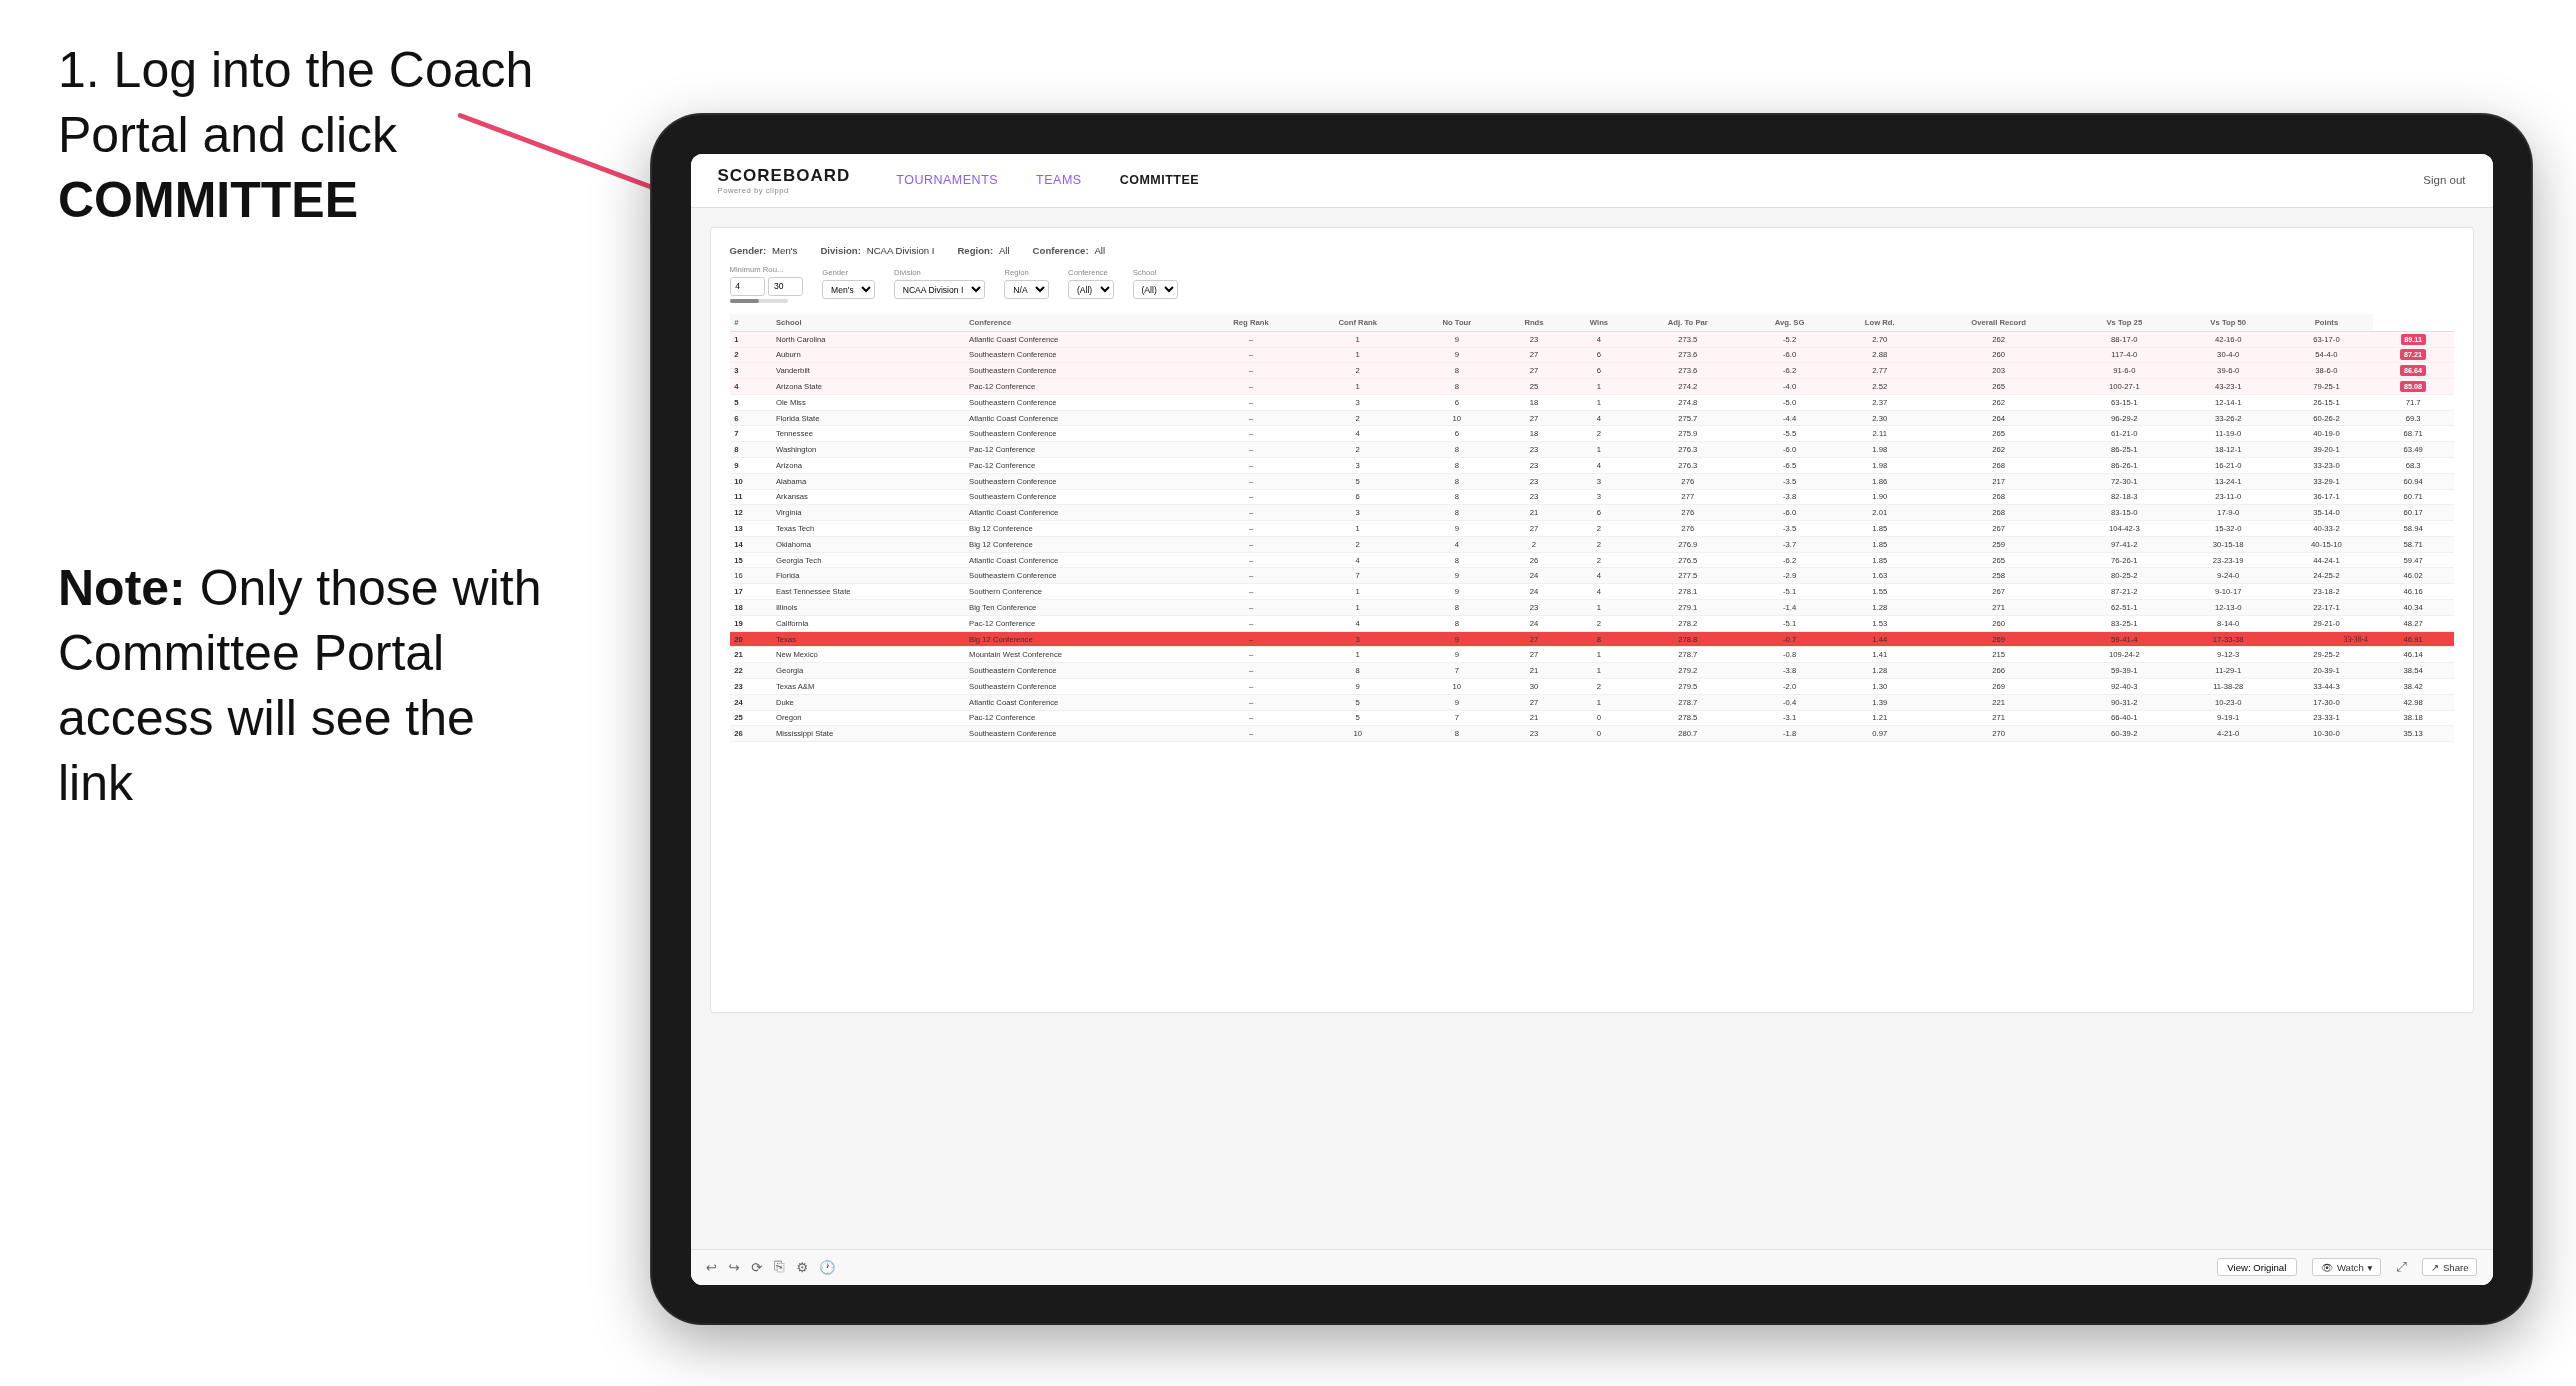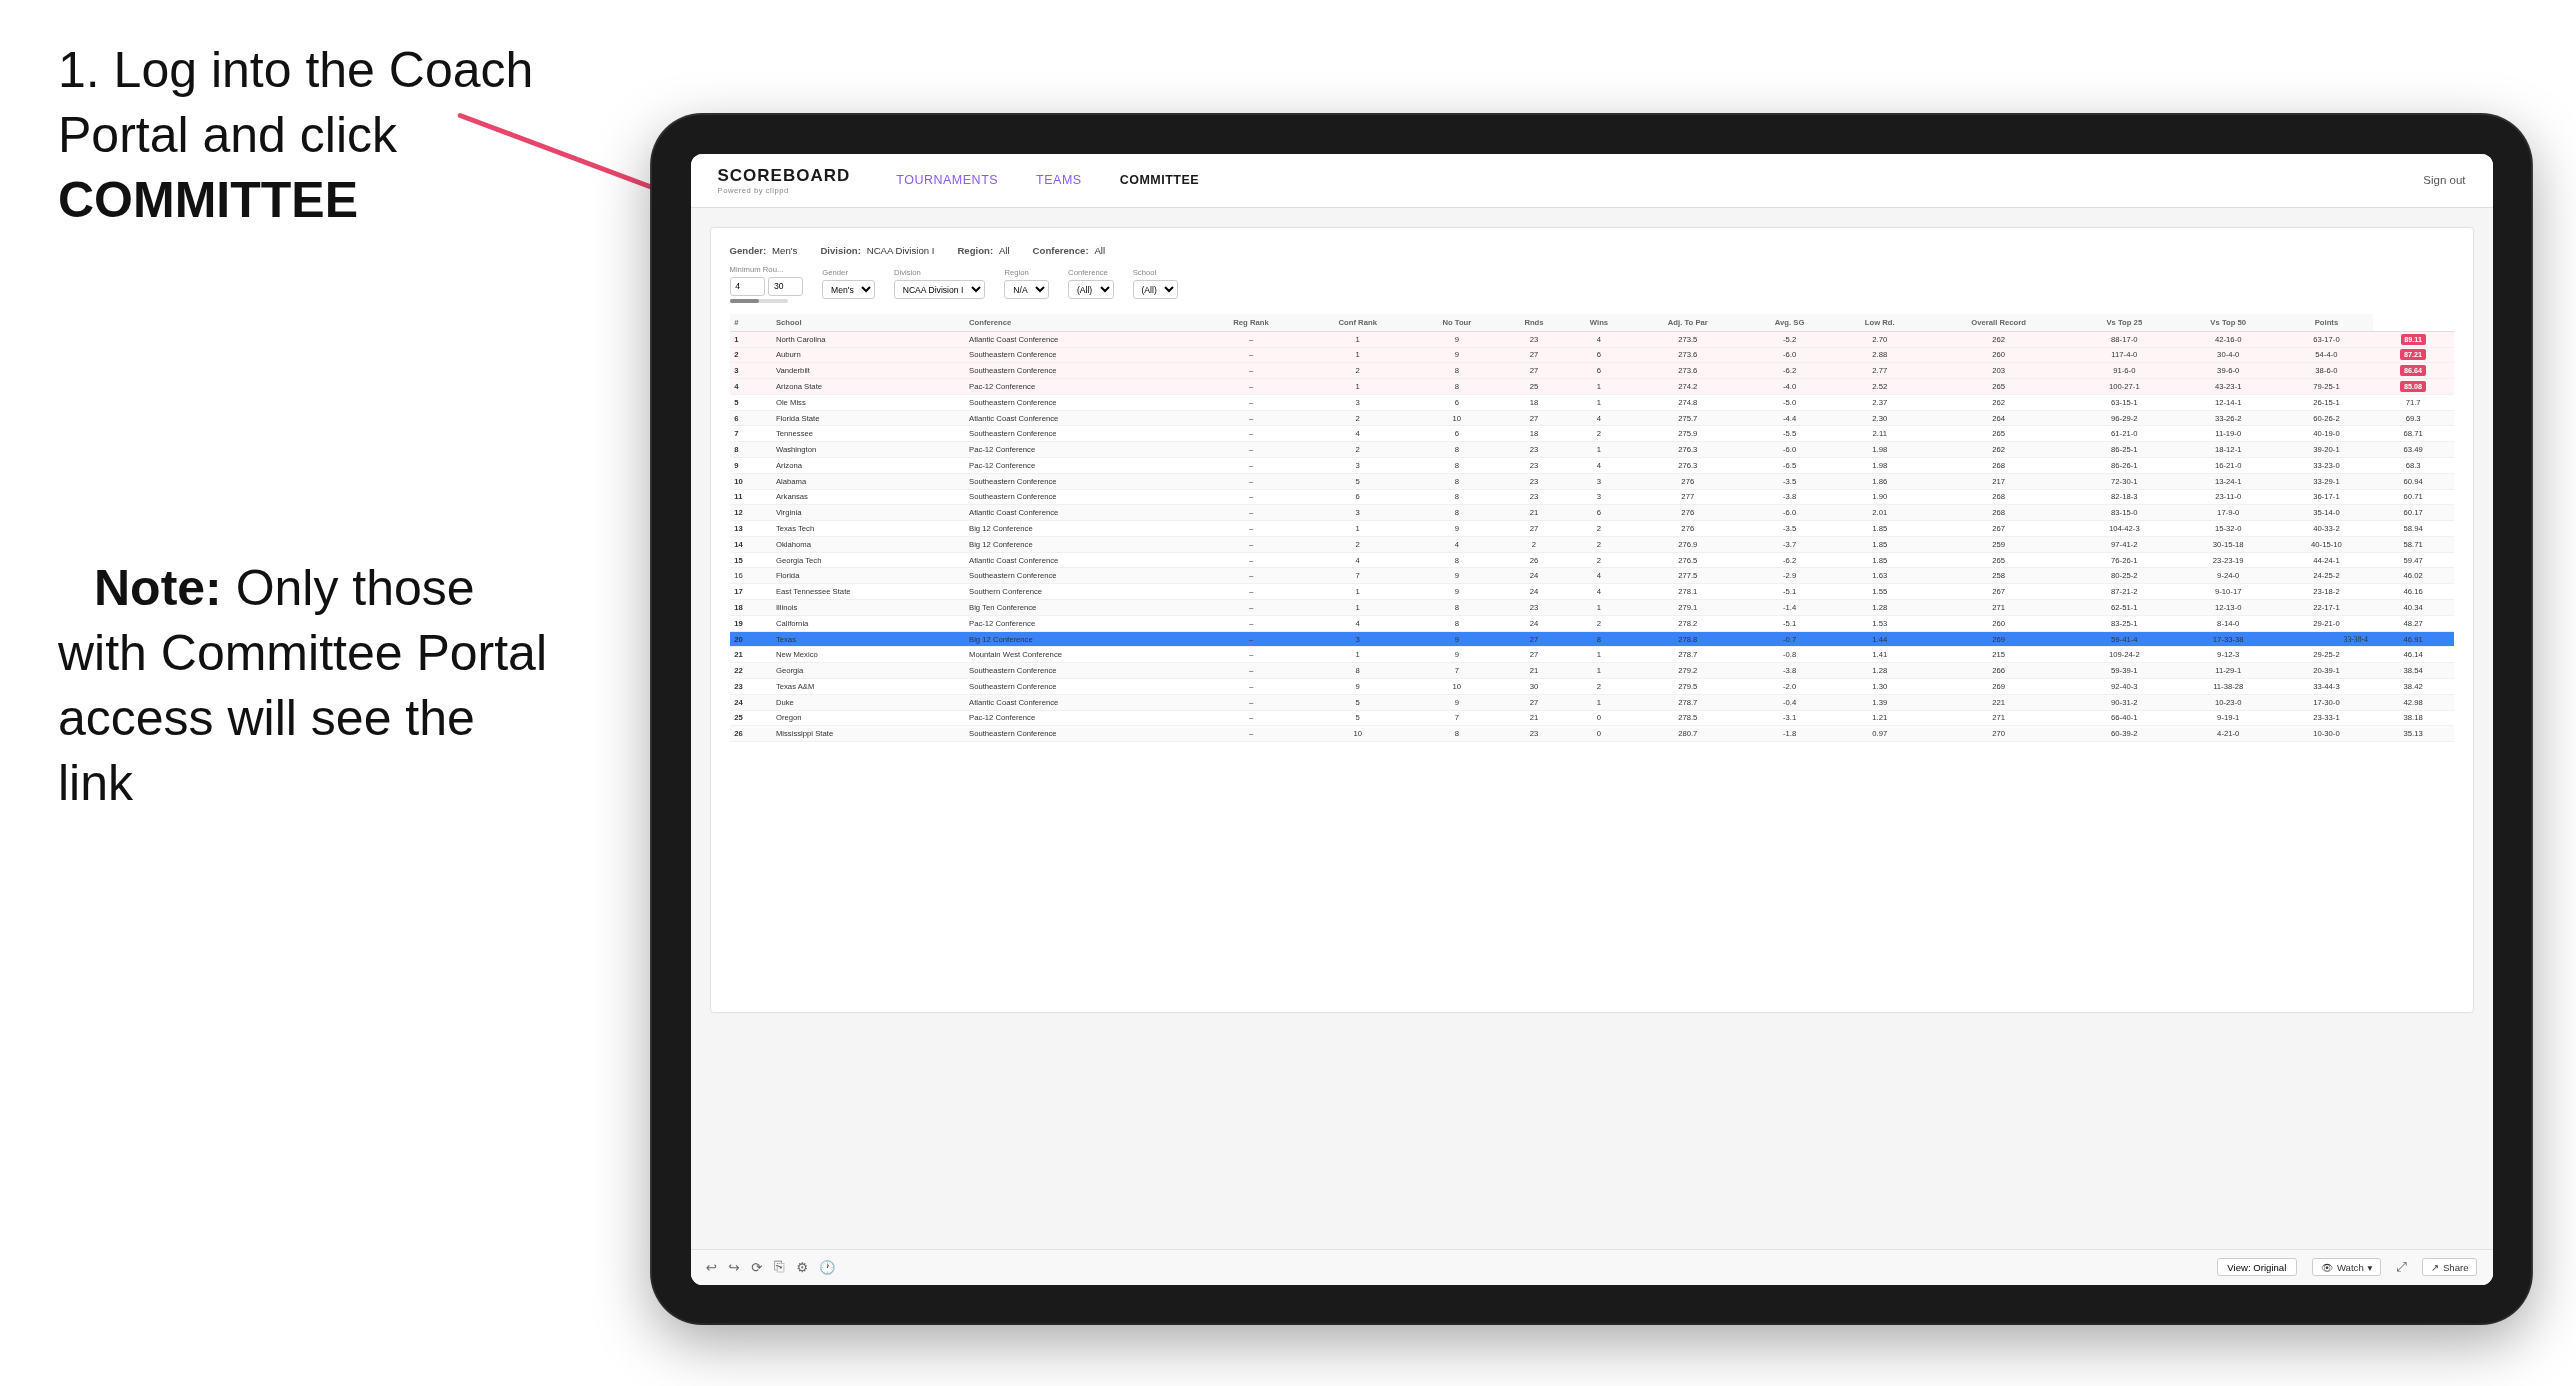--- a/index.html
+++ b/index.html
@@ -41,21 +41,20 @@
 
     .note-text {
       font-size: 50px;
       font-weight: 400;
       color: #111;
       line-height: 1.3;
     }
 
     .note-text strong {
       font-weight: 900;
-      margin-left: 36px;
     }
 
     
     .tablet-shell {
       position: absolute;
       left: 652px;
       top: 115px;
       width: 1879px;
       height: 1208px;
       background: #1a1a1a;
@@ -843,21 +842,21 @@
                 <td style="text-align: center;">2</td>
                 <td style="text-align: center;">278.2</td>
                 <td style="text-align: center;">-5.1</td>
                 <td style="text-align: center;">1.53</td>
                 <td style="text-align: center;">260</td>
                 <td style="text-align: center;">83-25-1</td>
                 <td style="text-align: center;">8-14-0</td>
                 <td style="text-align: center;">29-21-0</td>
                 <td style="text-align: center;">48.27</td>
               </tr>
-              <tr style="background: #3b82f6;">
+              <tr style="background: #ef4444;">
                 <td style="font-weight: 600; color: rgb(51, 51, 51);">20</td>
                 <td>Texas</td>
                 <td>Big 12 Conference</td>
                 <td style="text-align: center;">–</td>
                 <td style="text-align: center;">3</td>
                 <td style="text-align: center;">9</td>
                 <td style="text-align: center;">27</td>
                 <td style="text-align: center;">8</td>
                 <td style="text-align: center;">278.8</td>
                 <td style="text-align: center;">-0.7</td>

